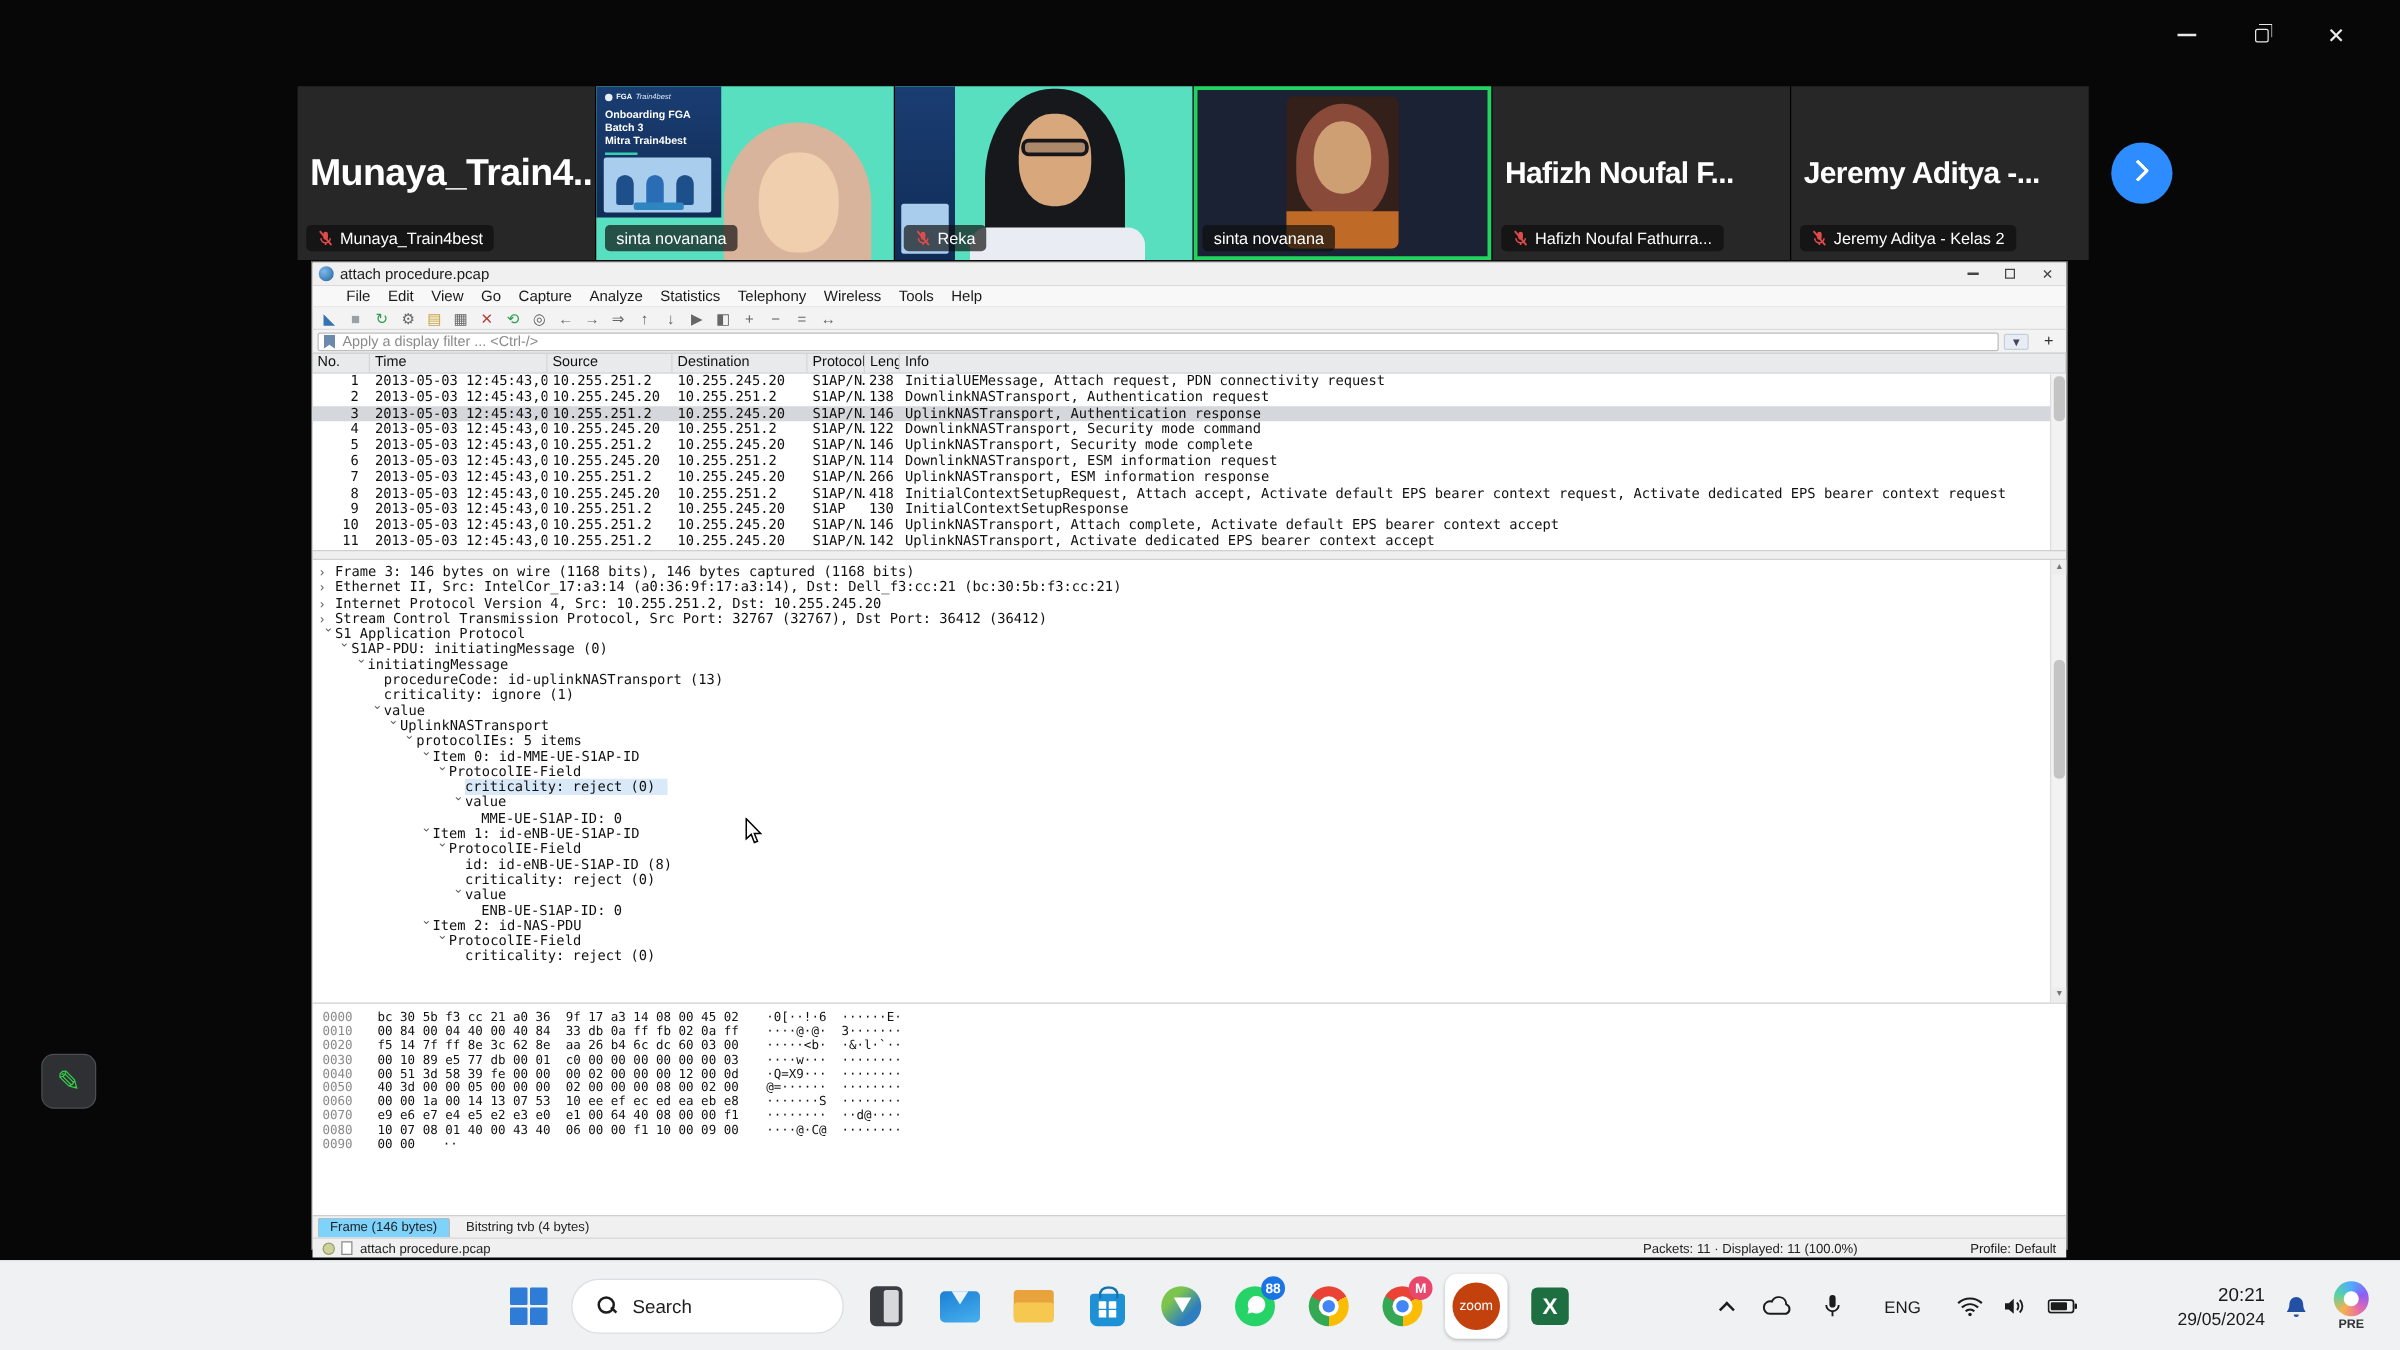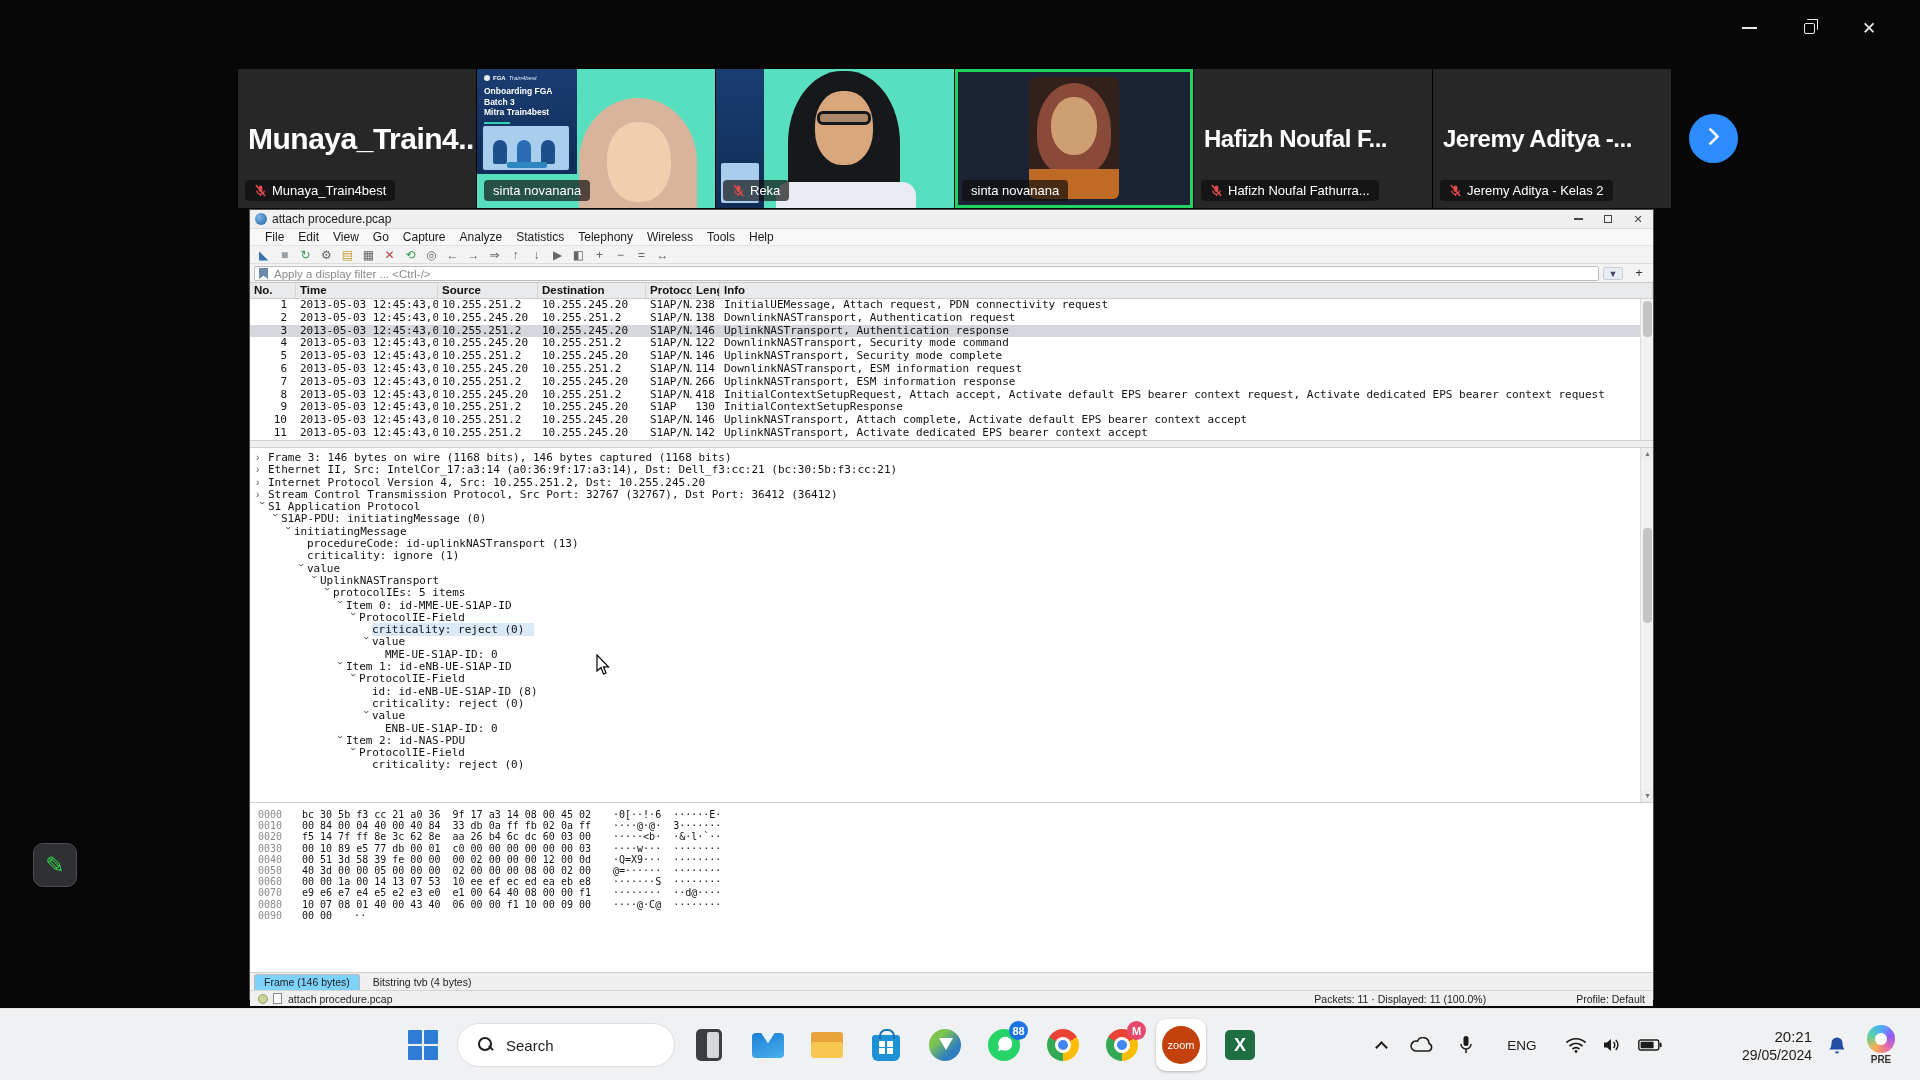--- a/index.html
+++ b/index.html
@@ -66,33 +66,33 @@
 
   
   .ws { position:absolute; left:249px; top:209px; width:1405px; height:791px; background:#fff; border:1px solid #4e4e4e; display:flex; flex-direction:column; font-size:12px; color:#111; }
   .ws-title { height:19px; background:#f0f0f0; border-bottom:1px solid #dadada; display:flex; align-items:center; padding-left:5px; flex:none; }
   .ws-app-icon { width:12px; height:12px; border-radius:50%; background:radial-gradient(circle at 35% 35%, #7db9e8, #1f5f9e); margin-right:5px; flex:none; }
   .ws-title-text { font-size:12px; color:#1a1a1a; }
   .ws-title-btns { margin-left:auto; display:flex; }
   .ws-tbtn { width:30px; height:18px; display:flex; align-items:center; justify-content:center; color:#444; font-size:11px; cursor:pointer; }
   .ws-tbtn .mini2 { width:9px; height:2px; background:#444; }
   .ws-tbtn .rest2 { width:8px; height:8px; border:1.3px solid #444; }
-  .ws-menu { height:17px; background:#f8f8f8; border-bottom:1px solid #e2e2e2; display:flex; align-items:center; padding-left:8px; flex:none; }
+  .ws-menu { height:17px; background:#f8f8f8; border-bottom:1px solid #e2e2e2; display:flex; align-items:center; padding-left:20px; flex:none; }
   .ws-menu span { padding:0 7px; font-size:12px; color:#1a1a1a; cursor:pointer; }
   .ws-toolbar { height:18px; background:#f3f3f3; border-bottom:1px solid #dcdcdc; display:flex; align-items:center; padding-left:4px; gap:2px; flex:none; }
   .ws-ticon { width:19px; text-align:center; font-size:12px; line-height:16px; cursor:pointer; }
   .ws-filter { height:19px; background:#f3f3f3; border-bottom:1px solid #c9c9c9; position:relative; flex:none; }
   .ws-filter-input { position:absolute; left:4px; top:2px; right:54px; height:15px; background:#fff; border:1px solid #bdbdbd; border-radius:2px; display:flex; align-items:center; padding-left:4px; }
   .ws-bookmark { width:9px; height:11px; background:#6a8bab; clip-path:polygon(0 0,100% 0,100% 100%,50% 70%,0 100%); margin-right:6px; flex:none; }
   .ws-filter-ph { color:#8a8a8a; font-size:11.5px; }
   .ws-filter-dd { position:absolute; right:30px; top:3px; width:20px; height:13px; color:#446; font-size:9px; text-align:center; line-height:13px; background:#e8edf4; border:1px solid #c5cedb; border-radius:2px; cursor:pointer; }
   .ws-filter-plus { position:absolute; right:6px; top:2px; width:16px; height:15px; color:#333; font-size:13px; text-align:center; line-height:14px; cursor:pointer; }
 
   .ws-cols { height:16px; background:#e9eaeb; border-bottom:1px solid #cfcfcf; display:flex; font-size:11.5px; color:#111; flex:none; }
-  .ws-cols > div { border-right:1px solid #d6d6d6; padding:1px 0 0 4px; overflow:hidden; white-space:nowrap;font-weight:bold; }
+  .ws-cols > div { border-right:1px solid #d6d6d6; padding:1px 0 0 4px; overflow:hidden; white-space:nowrap; }
   .c0 { width:46px; flex:none; }
   .c1 { width:142px; flex:none; }
   .c2 { width:100px; flex:none; }
   .c3 { width:108px; flex:none; }
   .c4 { width:46px; flex:none; }
   .c5 { width:28px; flex:none; }
   .c6 { flex:1; }
 
   .ws-rows { height:141px; position:relative; overflow:hidden; flex:none; background:#fff; }
   .pkt-row { display:flex; height:12.8px; font-family:"DejaVu Sans Mono", monospace; font-size:11px; line-height:12.8px; white-space:nowrap; cursor:default; }

